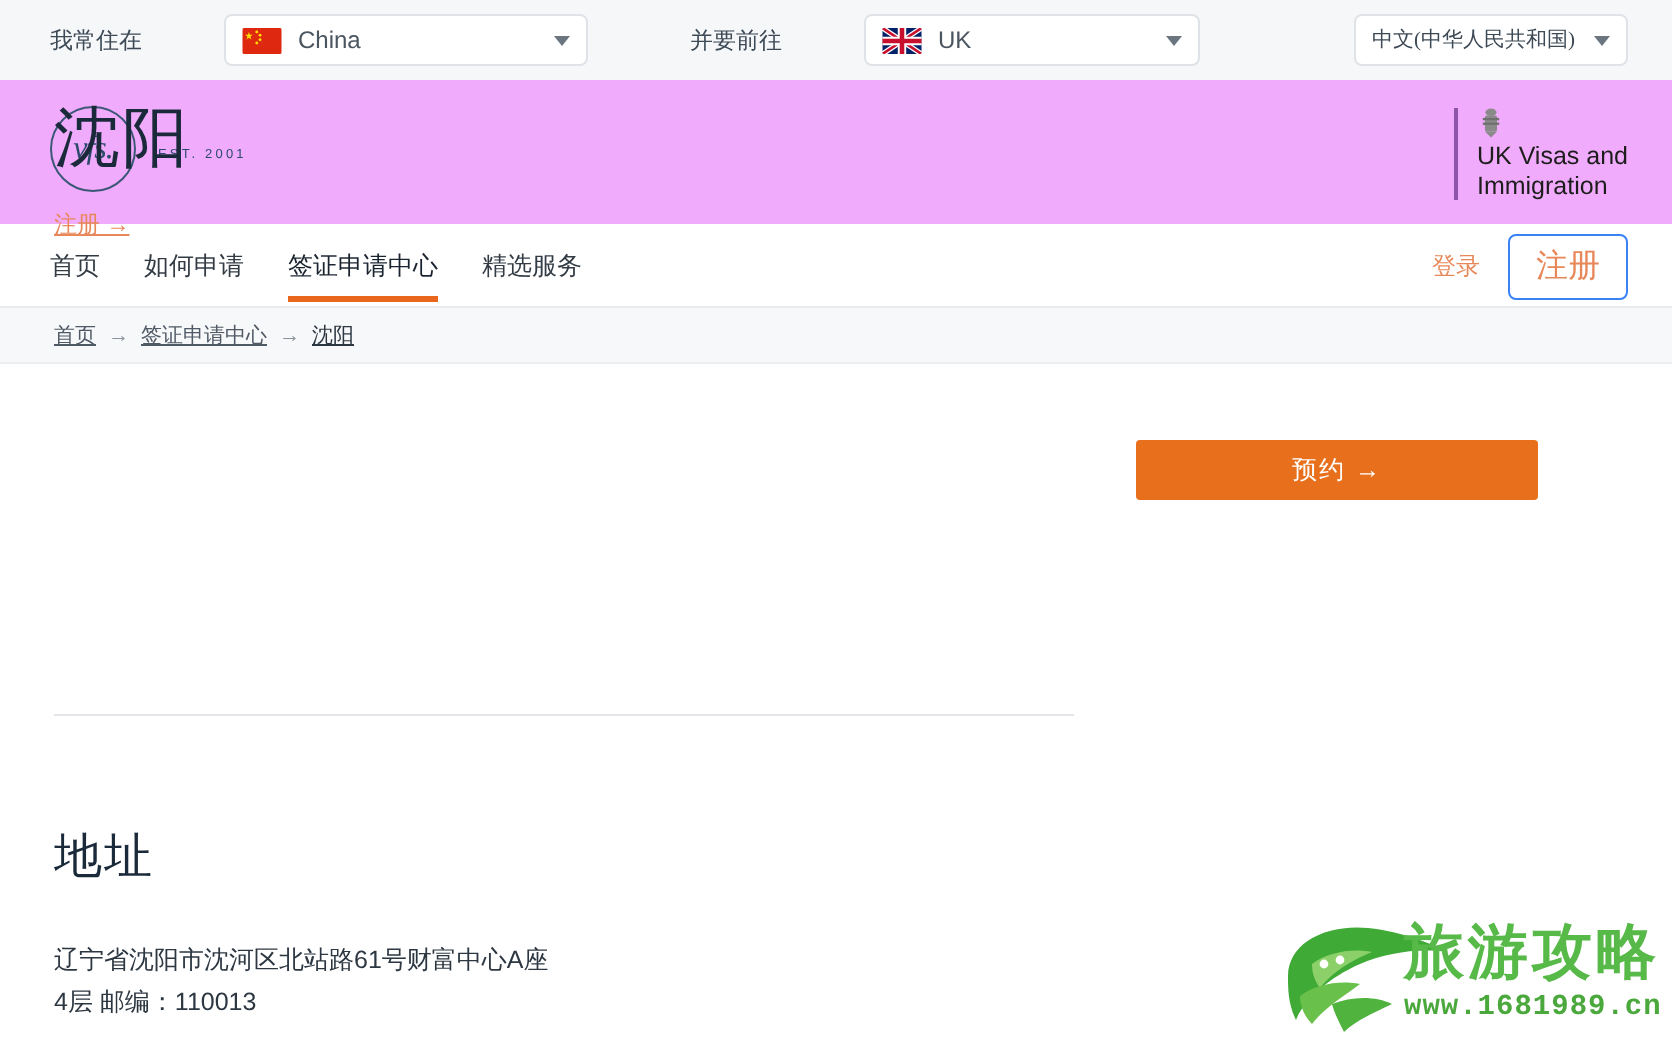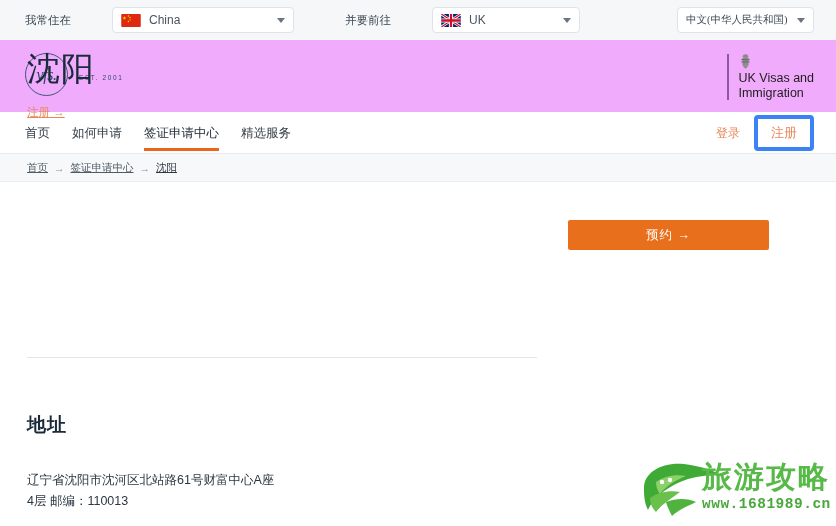--- a/index.html
+++ b/index.html
@@ -21,21 +21,21 @@
   .topbar-right { margin-left: auto; margin-right: 22px; display: flex; align-items: flex-end; font-family: Liberation Serif, serif; }
   .tb-label {
     font-size: 11.5px; color: #3d4a56; margin-right: 8px; white-space: nowrap;
   }
   .select {
     height: 26px; background: #ffffff; border: 1px solid #dfe3e8; border-radius: 4px;
     display: flex; align-items: center; padding: 0 8px;
     position: relative;
   }
   .select.country { width: 182px; }
-  .select.dest { width: 148px; }
+  .select.dest { width: 168px; }
   .select.lang { width: 137px; }
   .sel-text { font-size: 12px; color: #4a5560; flex: 1; white-space: nowrap; overflow: hidden; }
   .sel-text.lang-text { font-size: 10.5px; color: #3d4a56; }
   .caret {
     width: 0; height: 0; margin-left: 4px;
     border-left: 4px solid transparent; border-right: 4px solid transparent;
     border-top: 5px solid #6a7580;
   }
   .flag { width: 20px; height: 13px; margin-right: 8px; flex: 0 0 auto; border-radius: 1px; overflow: hidden; display:block; }
 
@@ -80,21 +80,21 @@
     white-space: nowrap; cursor: pointer;
   }
   .nav-item.active { color: #1a2430; }
   .nav-item.active::after {
     content: ""; position: absolute; left: 0; right: 0; bottom: 3px;
     height: 3px; background: #e8671c;
   }
   .nav-right { position: absolute; right: 22px; top: 0; height: 42px; display: flex; align-items: center; }
   .login-link { font-size: 12px; color: #e8885a; margin-right: 14px; cursor: pointer; white-space: nowrap; }
   .register-btn {
-    font-size: 13px; color: #e8885a; border: 4px solid #3b82f6; border-radius: 4px;
+    font-size: 16px; color: #e8885a; border: 1px solid #3b82f6; border-radius: 4px;
     padding: 5px 13px; background: #fff; cursor: pointer; white-space: nowrap;
   }
 
   
   .breadcrumb-bar {
     position: absolute; left: 0; top: 154px; width: 836px; height: 28px;
     background: #f7f8f9; border-bottom: 1px solid #ebedef;
     display: flex; align-items: center;
   }
   .breadcrumb { margin-left: 27px; display: flex; align-items: center; }
@@ -124,21 +124,21 @@
     border: none; border-radius: 2px; cursor: pointer; letter-spacing: 1px;
   }
 
   .divider {
     position: absolute; left: 27px; top: 357px; width: 510px; height: 1px;
     background: #e3e5e8;
   }
 
   .addr-title {
     position: absolute; left: 27px; top: 412px;
-    font-size: 19px; color: #1b2a3a; font-weight: bold; letter-spacing: 1px;
+    font-size: 24px; color: #1b2a3a; font-weight: normal; letter-spacing: 1px;
   }
   .addr-body { position: absolute; left: 27px; top: 470px; }
   .addr-line {
     font-size: 12.5px; color: #2c3742; line-height: 21px; white-space: nowrap;
   }
 
   
   .watermark {
     position: absolute; left: 636px; top: 458px; width: 196px; height: 66px;
     pointer-events: none;

